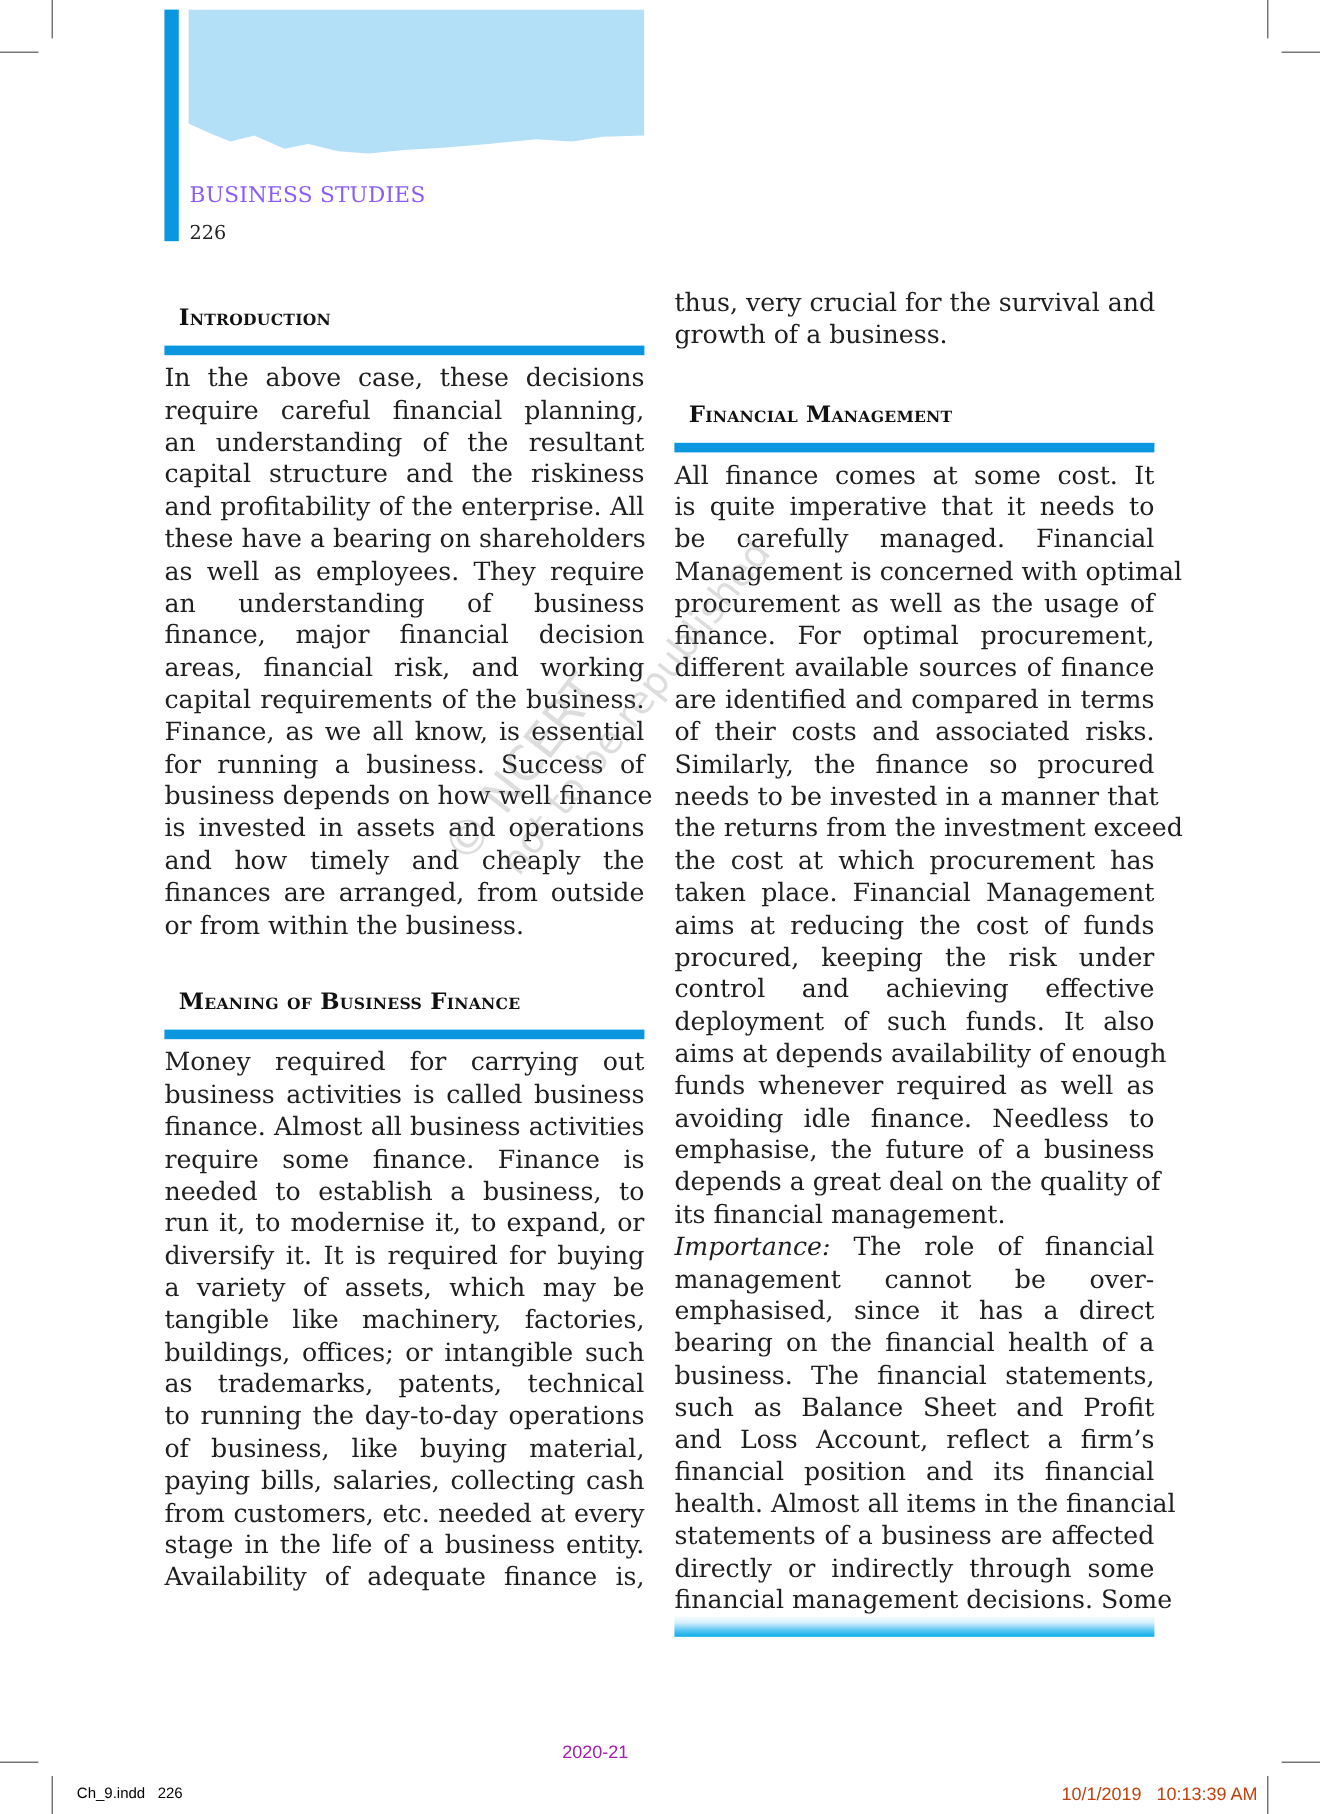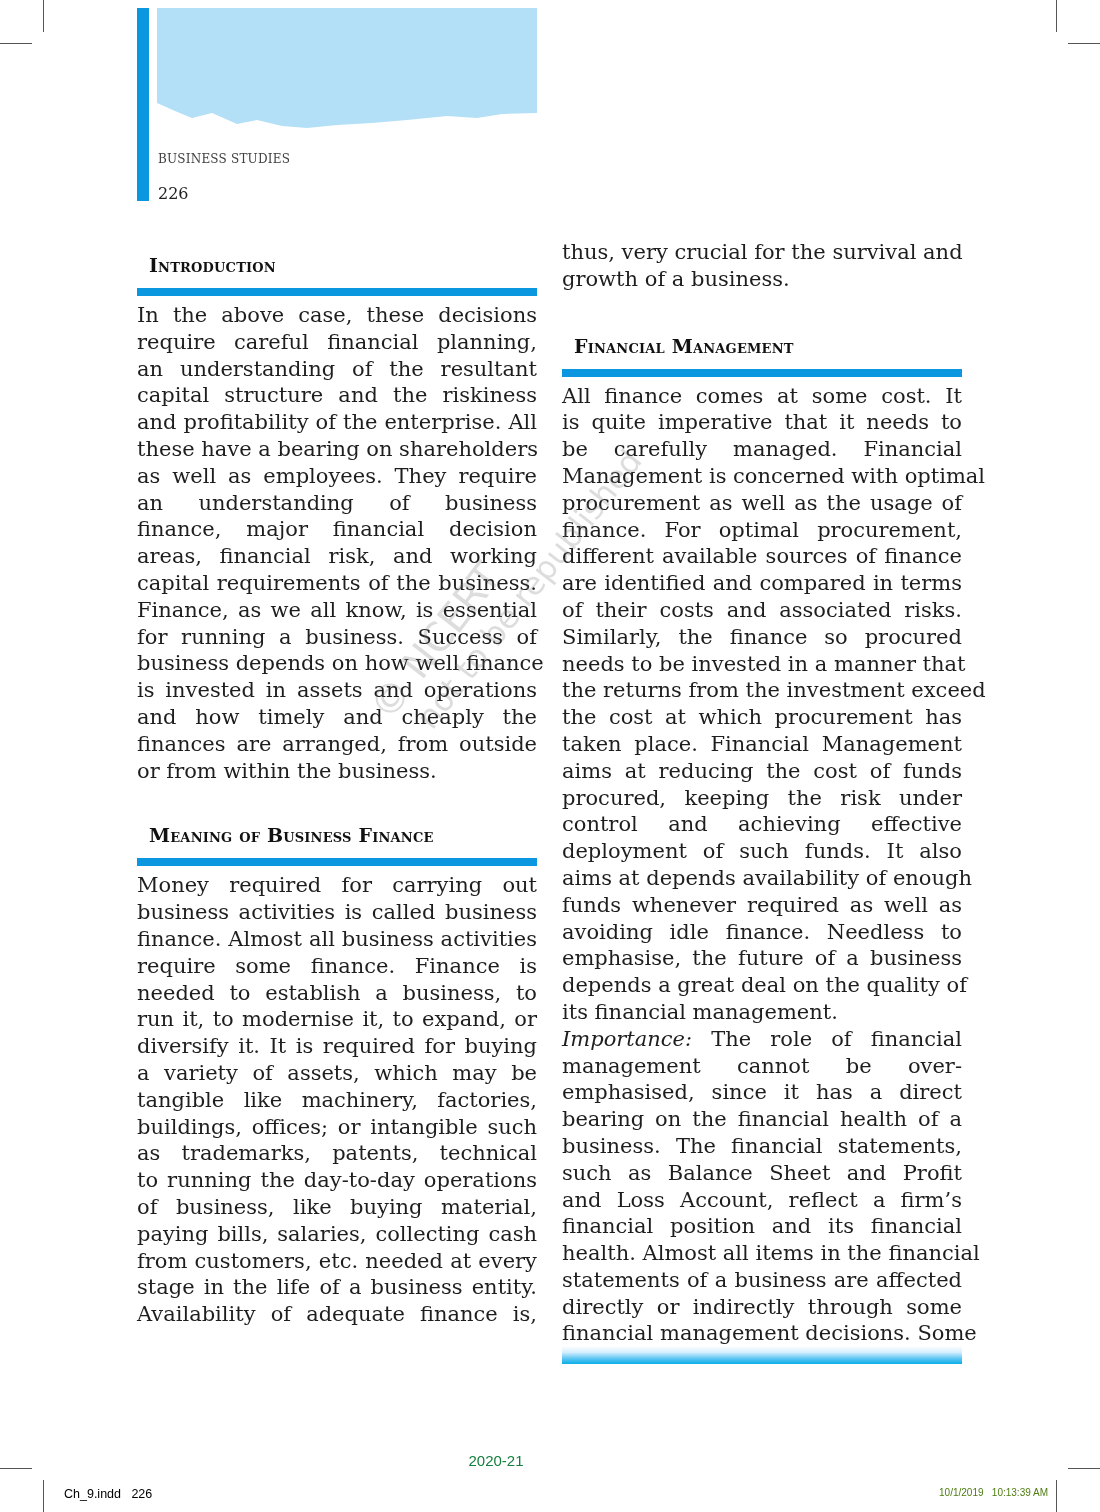--- a/index.html
+++ b/index.html
@@ -5,21 +5,21 @@
   html, body { margin: 0; padding: 0; background: #ffffff; }
   body { width: 1100px; height: 1512px; position: relative; overflow: hidden;
          font-family: "DejaVu Serif", "Liberation Serif", serif; color: #1e1e1e; }
 
   
   .crop { position: absolute; background: #555; }
 
   
   .side-bar { position: absolute; left: 137px; top: 8px; width: 12px; height: 193px; background: #0a97e0; }
   .banner { position: absolute; left: 157px; top: 8px; width: 380px; height: 122px; }
-  .running-head { position: absolute; left: 158px; top: 152px; font-size: 12px; letter-spacing: 0.2px; color: #404040; }
+  .running-head { position: absolute; left: 158px; top: 152px; font-size: 18px; letter-spacing: 0.2px; color: #8b5cf6; }
   .page-num { position: absolute; left: 158px; top: 184px; font-size: 16px; color: #222; }
 
   
   .col { position: absolute; width: 400px; }
   .col-left { left: 137px; top: 242px; }
   .col-right { left: 562px; top: 239px; }
 
   .heading { font-weight: bold; font-variant: small-caps; font-size: 19px; line-height: 22px; letter-spacing: 0.2px; margin: 12px; padding: 0; color: #111; }
   .rule { height: 8px; background: #0a97e0; margin: 2px 0 6px 0; }
 
@@ -34,23 +34,23 @@
                  background: linear-gradient(to bottom, #ffffff 0%, #d5efff 35%, #5cc6f2 70%, #0aaee8 100%); }
 
   
   .watermark { position: absolute; left: 360px; top: 700px; transform: rotate(-52deg); transform-origin: left top;
                color: rgba(120,120,120,0.25); font-family: "DejaVu Sans", sans-serif; pointer-events: none; }
   .watermark .w1 { font-size: 40px; display: block; }
   .watermark .w2 { font-size: 32px; display: block; margin-left: 20px; }
 
   
   .footer-year { position: absolute; left: 0; width: 992px; top: 1452px; text-align: center;
-                 font-family: "Liberation Sans", sans-serif; font-size: 15px; color: #15803d; }
+                 font-family: "Liberation Sans", sans-serif; font-size: 15px; color: #a21caf; }
   .slug-left { position: absolute; left: 64px; top: 1487px; font-family: "Liberation Sans", sans-serif; font-size: 12.5px; color: #000000; }
-  .slug-right { position: absolute; right: 52px; top: 1487px; font-family: "Liberation Sans", sans-serif; font-size: 10px; color: #4d7c0f; }
+  .slug-right { position: absolute; right: 52px; top: 1487px; font-family: "Liberation Sans", sans-serif; font-size: 15px; color: #c2410c; }
 </style>
 </head>
 <body>
 
 <div class="crop" style="left:43px;top:0;width:1px;height:32px;"></div>
 <div class="crop" style="left:0;top:43px;width:32px;height:1px;"></div>
 <div class="crop" style="left:1056px;top:0;width:1px;height:32px;"></div>
 <div class="crop" style="left:1068px;top:43px;width:32px;height:1px;"></div>
 <div class="crop" style="left:0;top:1468px;width:32px;height:1px;"></div>
 <div class="crop" style="left:1068px;top:1468px;width:32px;height:1px;"></div>

